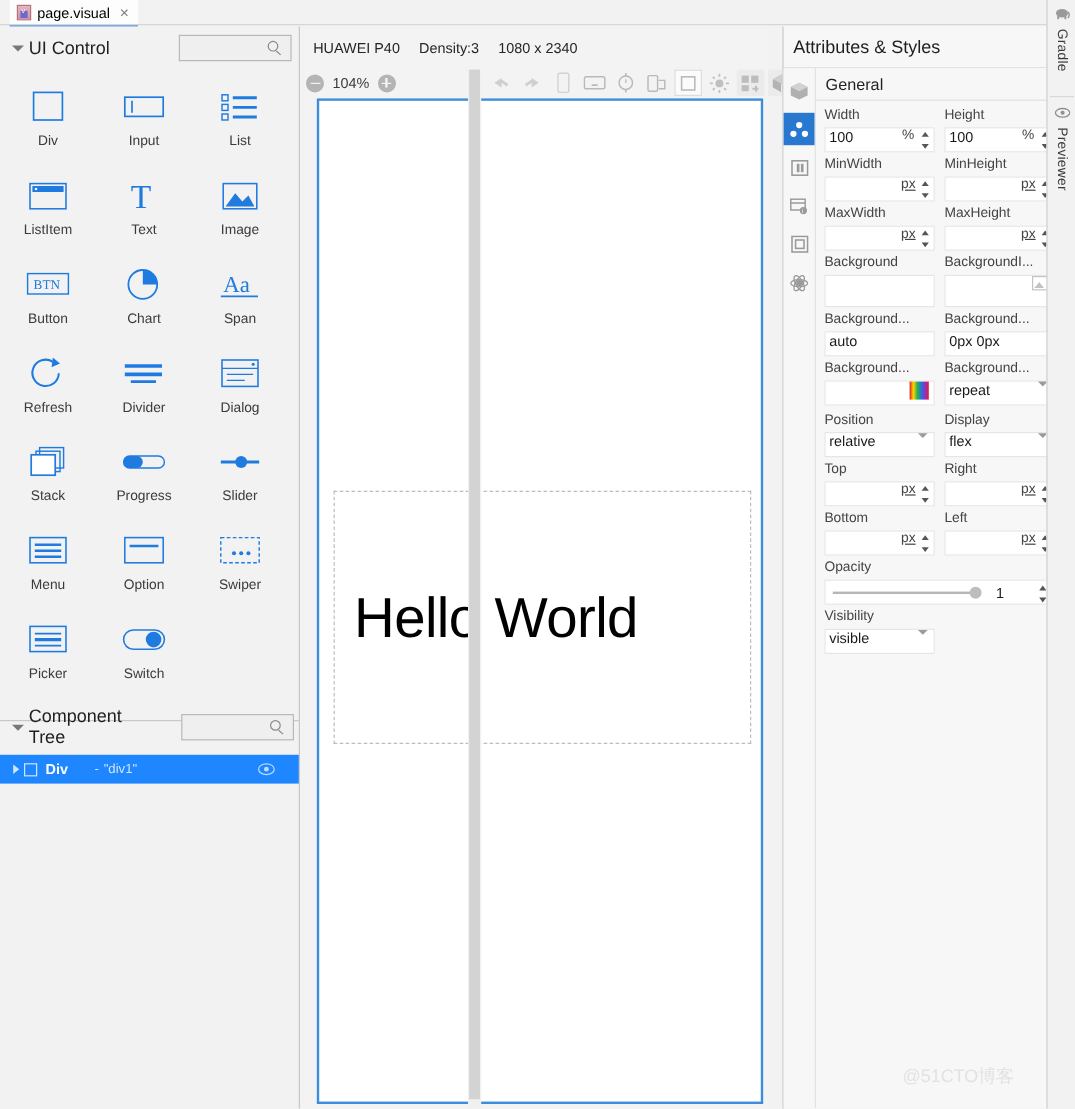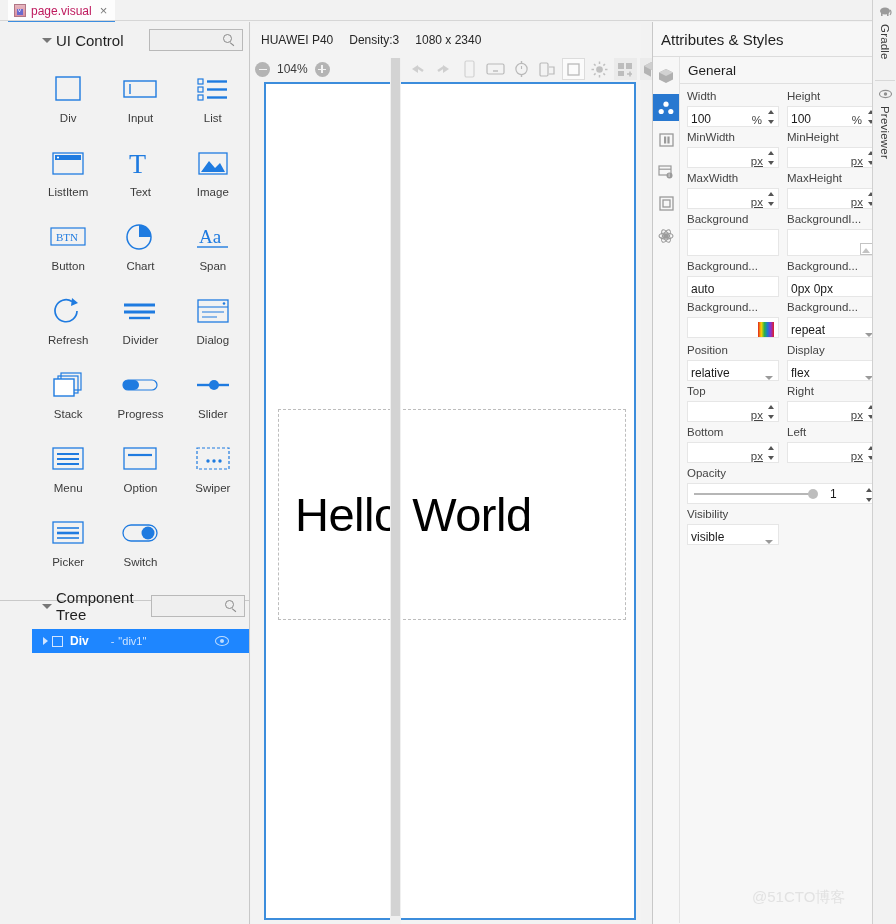--- a/index.html
+++ b/index.html
@@ -8,32 +8,32 @@
     font-family:"Liberation Sans","DejaVu Sans",sans-serif;
     font-size:12px;color:#2b2b2b;background:#f2f2f2;
     -webkit-font-smoothing:antialiased;
   }
   .app{position:relative;width:896px;height:924px;}
 
   
   .tabstrip{position:absolute;left:0;top:0;width:896px;height:22px;background:#f2f2f2;}
   .tab{position:absolute;left:8px;top:0;height:21px;display:flex;align-items:center;
        gap:5px;padding:0 8px 0 6px;background:#fdfdfd;border-bottom:2px solid #3c8de0;}
-  .tab .tlabel{font-size:12px;color:#be185d;}
+  .tab .tlabel{font-size:12px;color:#000000;}
   .tab .tclose{font-size:13px;color:#7a7a7a;line-height:1;margin-left:3px;}
   .tabicon{width:12px;height:13px;position:relative;}
   .tabicon .body{position:absolute;left:0;top:0;width:12px;height:13px;
       background:linear-gradient(#e7b6bf,#d98ea0);border:1px solid #b07585;box-sizing:border-box;}
   .tabicon .sq{position:absolute;left:3px;top:5px;width:6px;height:6px;background:#6a6acd;}
   .tabicon .sq::after{content:"v";position:absolute;left:1px;top:-2px;font-size:6px;color:#fff;}
   .tabstrip .rule{position:absolute;left:0;top:20px;width:896px;height:1px;background:#d6d6d6;}
 
   
   .leftpanel{position:absolute;left:0;top:22px;width:250px;height:902px;background:#f2f2f2;
-             border-right:1px solid #c8c8c8;box-sizing:border-box;padding-left:32px;}
+             border-right:1px solid #c8c8c8;box-sizing:border-box;}
   .lp-header{position:relative;height:36px;display:flex;align-items:center;}
   .twisty{width:18px;height:18px;margin-left:6px;display:flex;align-items:center;justify-content:center;}
   .twisty i{display:block;width:0;height:0;border-left:5px solid transparent;border-right:5px solid transparent;
             border-top:5px solid #777;}
   .lp-title{font-size:15px;color:#1f1f1f;}
   .lp-search{position:absolute;right:6px;top:7px;width:94px;height:22px;background:#efefef;
              border:1px solid #b9b9b9;box-sizing:border-box;}
   .lp-search2{position:absolute;right:4px;top:12px;width:94px;height:22px;background:#efefef;
              border:1px solid #b9b9b9;box-sizing:border-box;}
   .mag{position:absolute;right:6px;top:4px;width:13px;height:13px;}
@@ -97,21 +97,21 @@
   .railbtn{width:26px;height:27px;display:flex;align-items:center;justify-content:center;margin-bottom:5px;}
   .railbtn.active{background:#2878d0;}
   .rp-main{flex:1;background:#f7f7f7;border-left:1px solid #e2e2e2;}
   .sec-head{height:26px;display:flex;align-items:center;padding-left:8px;font-size:13.5px;color:#1f1f1f;
             border-bottom:1px solid #e0e0e0;background:#f7f7f7;}
   .props{padding:6px 7px 0 7px;}
   .prow2{display:flex;gap:8px;margin-bottom:4px;}
   .fld{width:92px;}
   .flabel{font-size:11.5px;color:#444;margin-bottom:2px;display:block;height:14px;}
   .fin{height:21px;background:#fff;border:1px solid #e6e6e6;box-sizing:border-box;display:flex;
-       align-items:flex-end;position:relative;padding:0 3px;}
+       align-items:flex-start;position:relative;padding:0 3px;}
   .fin .val{font-size:12px;color:#1a1a1a;}
   .fin .unit{position:absolute;right:16px;font-size:11.5px;color:#444;}
   .fin .unit-r{position:absolute;right:15px;font-size:11.5px;color:#444;text-decoration:underline;}
   .spin{position:absolute;right:2px;top:2px;width:9px;height:16px;}
   .spin i{position:absolute;left:1px;width:0;height:0;border-left:3.5px solid transparent;border-right:3.5px solid transparent;}
   .spin i.up{top:1px;border-bottom:4px solid #555;}
   .spin i.dn{bottom:1px;border-top:4px solid #555;}
   .caret{position:absolute;right:5px;width:0;height:0;border-left:4px solid transparent;
          border-right:4px solid transparent;border-top:4.5px solid #9a9a9a;}
   .imgicon{position:absolute;right:4px;width:14px;height:12px;border:1px solid #c3c3c3;box-sizing:border-box;}

